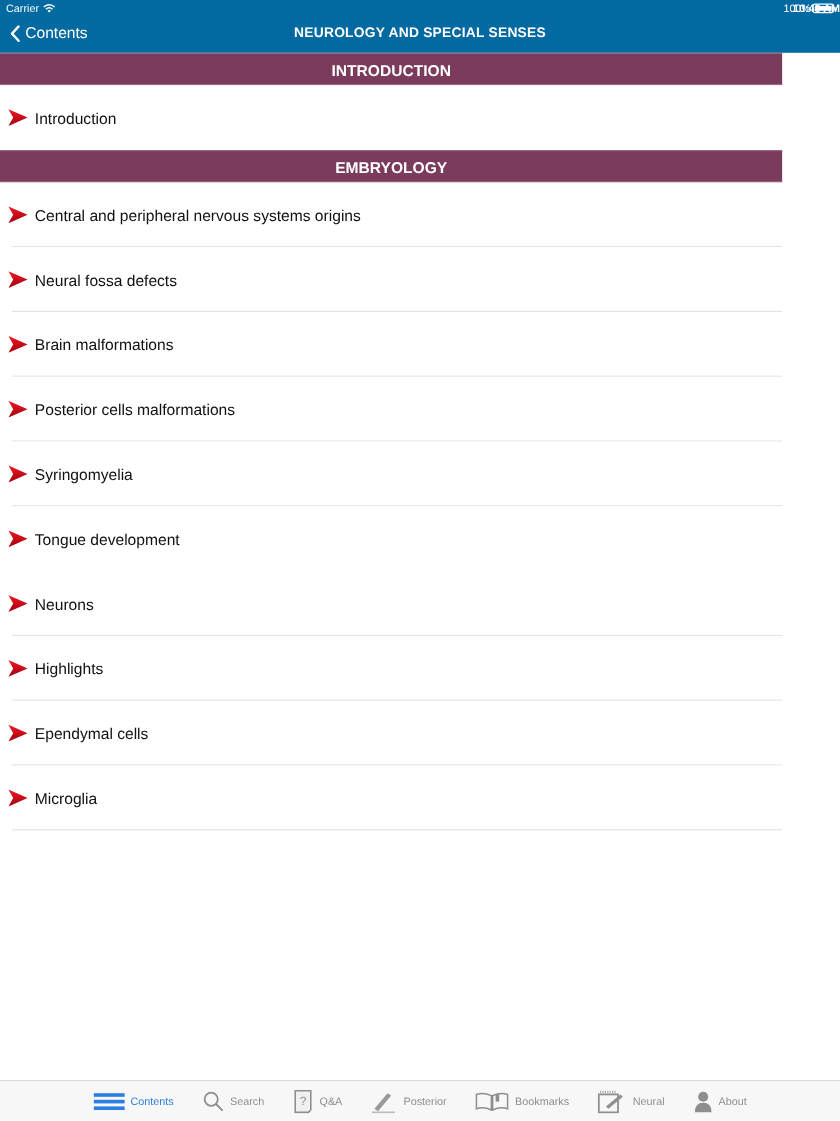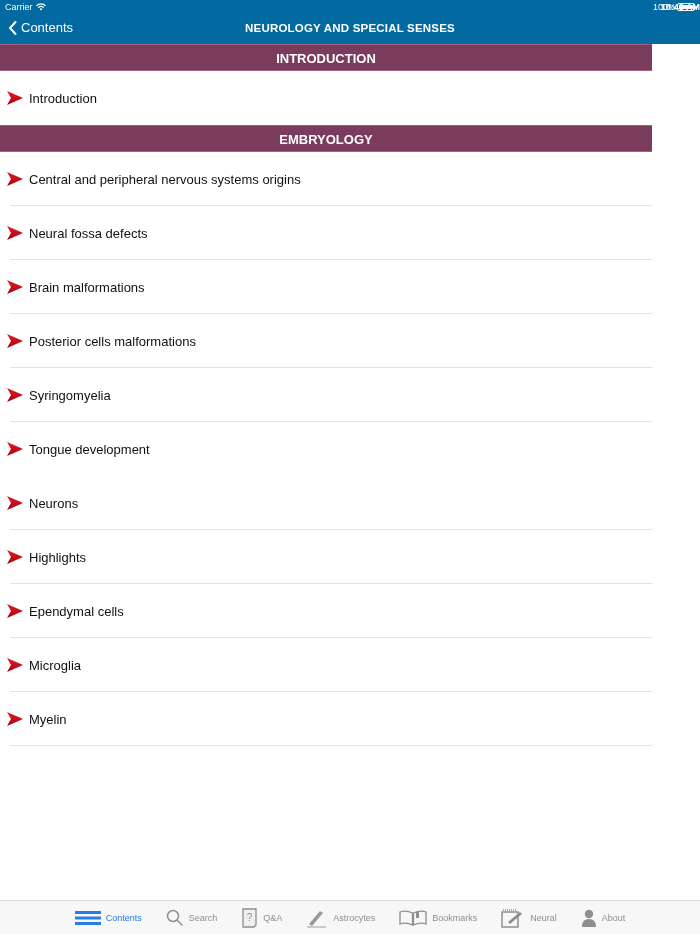--- a/index.html
+++ b/index.html
@@ -143,27 +143,20 @@
     <span class="label">Ependymal cells</span>
     <div class="sep"></div>
   </div>
   <div class="row">
     <svg class="arrow" viewBox="0 0 16 16">
         <path d="M0 1 L16 8 L0 15 L4 8 Z" fill="url(#ag)"></path>
       </svg>
     <span class="label">Microglia</span>
     <div class="sep"></div>
   </div>
-  <div class="row">
-    <svg class="arrow" viewBox="0 0 16 16">
-        <path d="M0 1 L16 8 L0 15 L4 8 Z" fill="url(#ag)"></path>
-      </svg>
-    <span class="label">Myelin</span>
-    <div class="sep"></div>
-  </div>
 </div>
 
 <div class="tabbar">
   <div class="tab active">
     <svg width="26" height="16" viewBox="0 0 26 16">
         <rect x="0" y="1" width="26" height="3" fill="#2a7de1"></rect>
         <rect x="0" y="6.5" width="26" height="3" fill="#2a7de1"></rect>
         <rect x="0" y="12" width="26" height="3" fill="#2a7de1"></rect>
       </svg>
     <span>Contents</span>
@@ -180,21 +173,21 @@
         <path d="M2 1 H15 V17 L13 19 H2 Z" stroke="#8e8e8e" stroke-width="1.3" fill="#f0f0f0"></path>
         <text x="8.5" y="13" font-size="10" text-anchor="middle" fill="#8e8e8e" font-family="Liberation Sans, sans-serif">?</text>
       </svg>
     <span>Q&amp;A</span>
   </div>
   <div class="tab">
     <svg width="22" height="20" viewBox="0 0 22 20">
         <path d="M3 16 L14 3 L17 5 L6 18 Z" fill="#999"></path>
         <path d="M1 19 H20" stroke="#bbb" stroke-width="1.5"></path>
       </svg>
-    <span>Astrocytes</span>
+    <span>Posterior</span>
   </div>
   <div class="tab">
     <svg width="28" height="16" viewBox="0 0 28 16">
         <path d="M1 2 Q7 0 13.5 3 V15 Q7 12 1 14 Z" stroke="#8e8e8e" stroke-width="1.3" fill="none"></path>
         <path d="M27 2 Q21 0 14.5 3 V15 Q21 12 27 14 Z" stroke="#8e8e8e" stroke-width="1.3" fill="none"></path>
         <rect x="17" y="2" width="3" height="6" fill="#8e8e8e"></rect>
       </svg>
     <span>Bookmarks</span>
   </div>
   <div class="tab">

